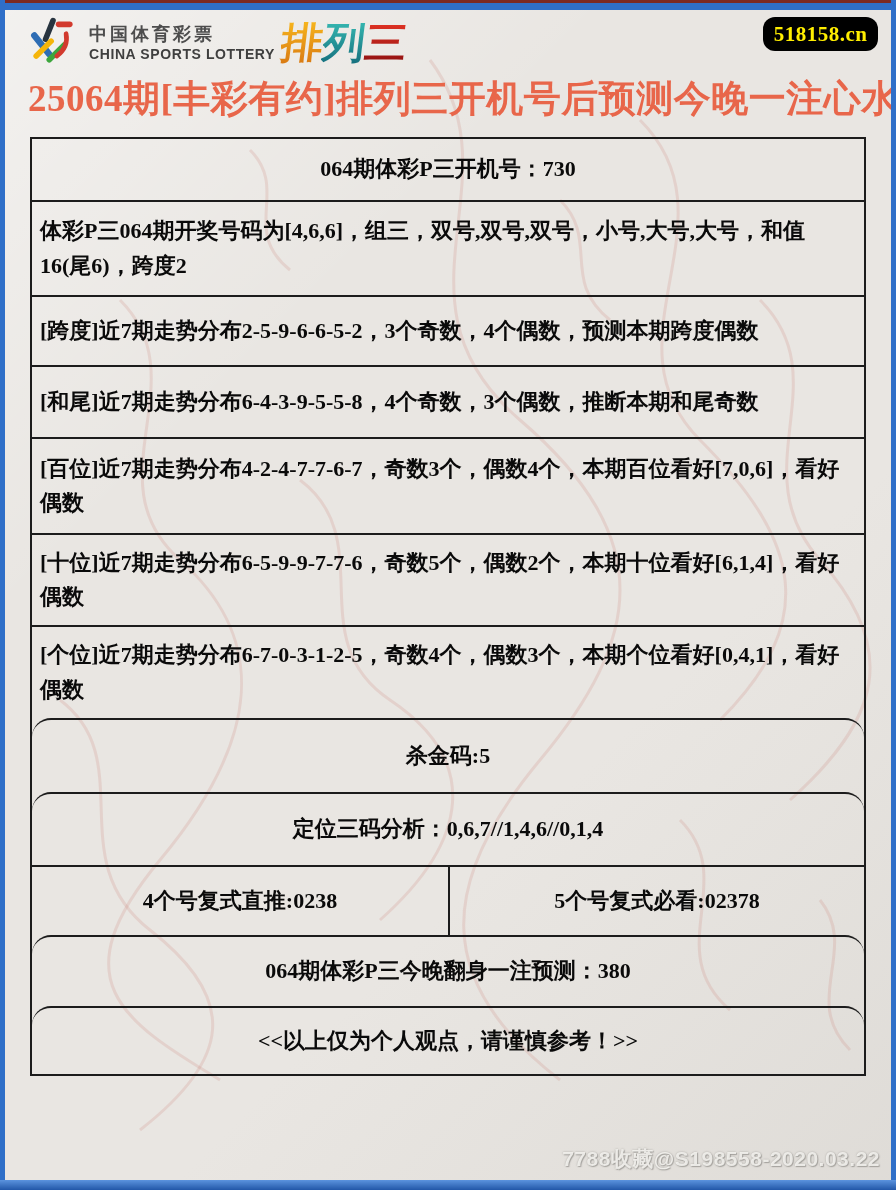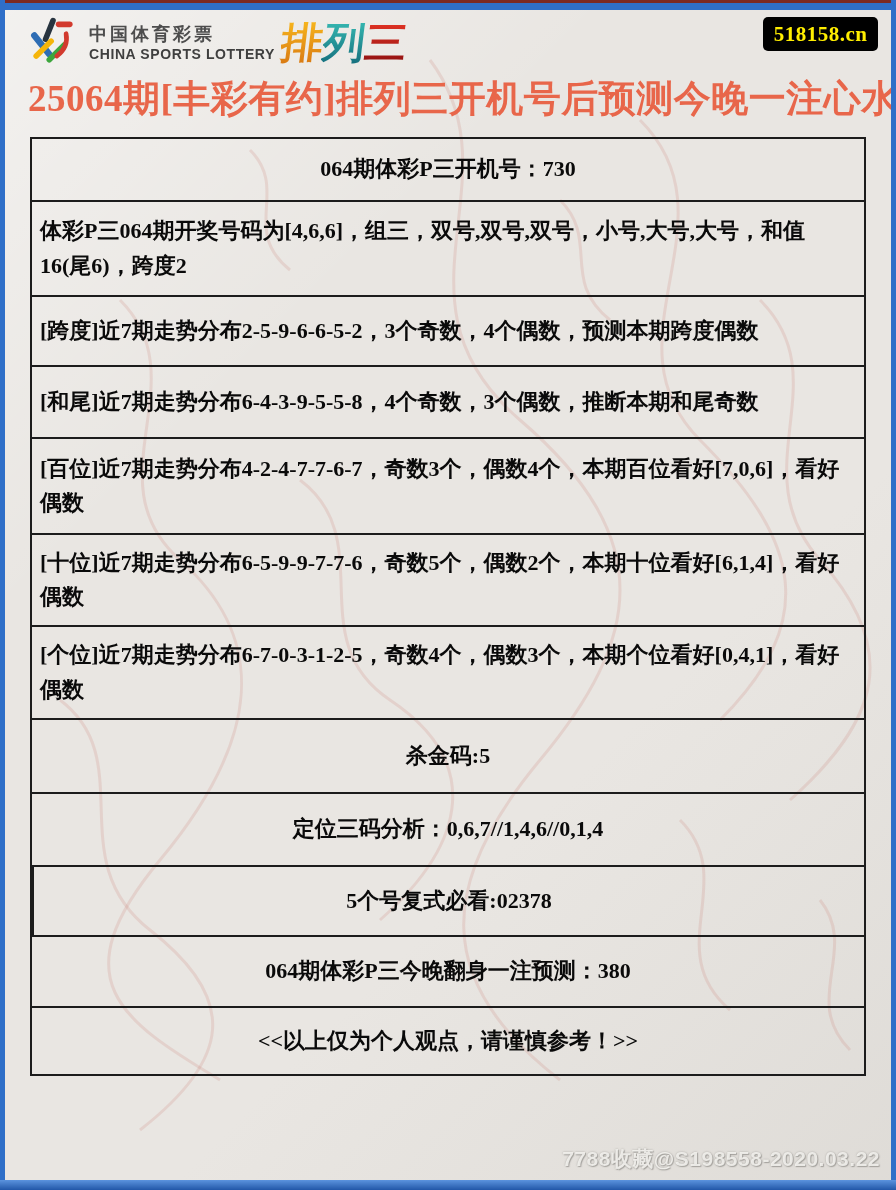--- a/index.html
+++ b/index.html
@@ -34,34 +34,34 @@
     font-size:14px;font-weight:700;color:#3f3f3f;letter-spacing:.6px;margin-top:4px;}
   .product{margin-left:6px;display:flex;transform:skewX(-7deg);}
   .product span{
     font-family:"Liberation Sans","DejaVu Sans",sans-serif;
     font-size:42px;font-weight:900;line-height:1;
     -webkit-background-clip:text;background-clip:text;color:transparent;}
   .p1{background-image:linear-gradient(#f6b41d,#d97a12);}
   .p2{background-image:linear-gradient(#35b6b0,#16707e);}
   .p3{background-image:linear-gradient(#e23324,#8f1010);}
   .badge{position:absolute;top:17px;right:18px;width:115px;height:34px;z-index:3;
-    background:#000;border-radius:5px;display:flex;align-items:center;justify-content:center;}
+    background:#000;border-radius:12px;display:flex;align-items:center;justify-content:center;}
   .badge span{color:#ffee00;font-size:21px;font-weight:700;letter-spacing:.5px;
     font-family:"Liberation Serif","DejaVu Serif",serif;}
   
   .title{position:absolute;top:74px;left:28px;width:840px;z-index:2;
     font-size:37px;font-weight:700;color:#e8664a;white-space:nowrap;letter-spacing:.5px;}
   
   .tbl{position:absolute;top:137px;left:30px;width:836px;z-index:2;
     border:2px solid #1c1c1c;box-sizing:border-box;}
   .trow{display:flex;align-items:center;box-sizing:border-box;
     border-top:2px solid #1c1c1c;
     font-size:22px;font-weight:600;color:#0a0a0a;line-height:1.55;}
   .trow:first-child{border-top:none;}
-  .trow.center{justify-content:center;text-align:left;padding:0 10px;}
+  .trow.center{justify-content:center;text-align:left;padding:0 10px;border-radius:19px;}
   .trow.left{justify-content:flex-start;text-align:left;padding:0 8px;}
   .trow.split{padding:0;align-items:stretch;}
   .half{flex:1 1 50%;display:flex;align-items:center;justify-content:center;box-sizing:border-box;}
   .half.rightcell{border-left:2px solid #1c1c1c;}
   .r0{height:61px;} .r1{height:95px;} .r2{height:70px;} .r3{height:72px;}
   .r4{height:96px;} .r5{height:92px;} .r6{height:93px;} .r7{height:74px;}
   .r8{height:73px;} .r9{height:70px;} .r10{height:72px;} .r11{height:71px;}
   .r12{height:68px;}
   
   .watermark{position:absolute;right:16px;bottom:17px;z-index:4;
@@ -146,20 +146,23 @@
     <div class="trow left r6">
       <span>[个位]近7期走势分布6-7-0-3-1-2-5，奇数4个，偶数3个，本期个位看好[0,4,1]，看好偶数</span>
     </div>
     <div class="trow center r7">
       <span>杀金码:5</span>
     </div>
     <div class="trow center r8">
       <span>定位三码分析：0,6,7//1,4,6//0,1,4</span>
     </div>
     <div class="trow split r9">
+      <div class="half">
+        <span>4个号复式直推:0238</span>
+      </div>
       <div class="half rightcell">
         <span>5个号复式必看:02378</span>
       </div>
     </div>
     <div class="trow center r11">
       <span>064期体彩P三今晚翻身一注预测：380</span>
     </div>
     <div class="trow center r12">
       <span>&lt;&lt;以上仅为个人观点，请谨慎参考！&gt;&gt;</span>
     </div>

